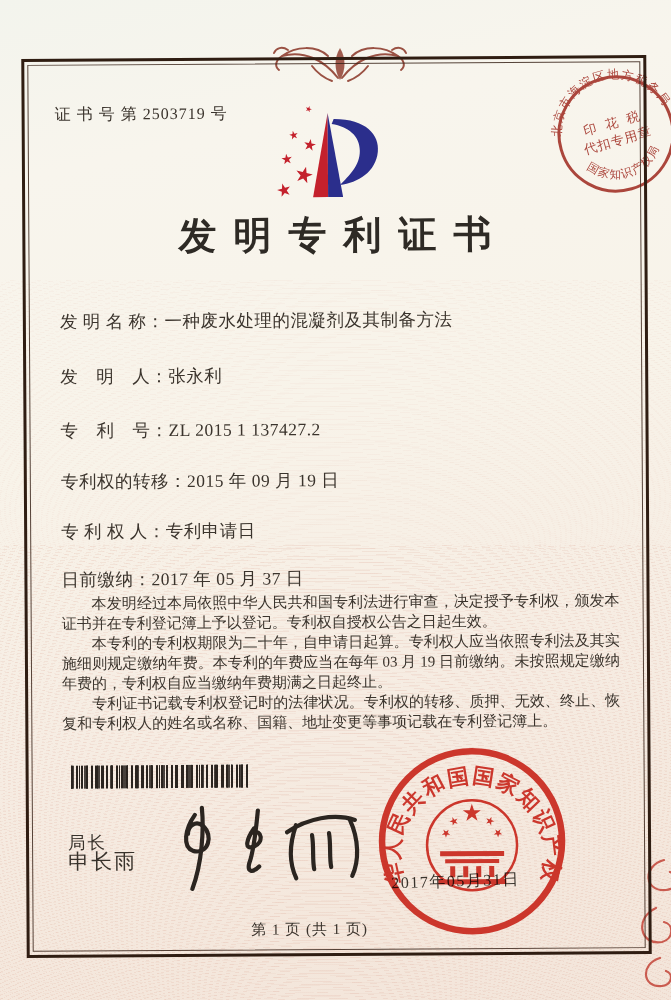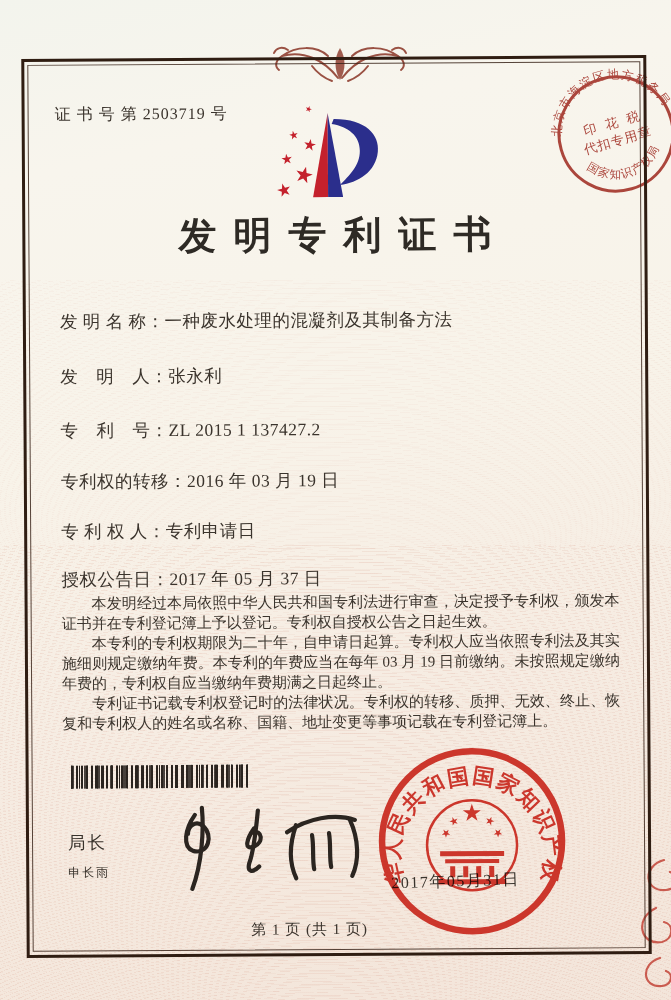--- a/index.html
+++ b/index.html
@@ -39,21 +39,21 @@
   .paras{left:34px;right:27px;top:533px;font-size:15px;line-height:1.33;color:#3b342d;text-align:justify;}
   .paras p{margin:0;text-indent:2em;}
   .barcode{
     left:42px;top:704px;width:178px;height:23px;opacity:.92;
     background:
       repeating-linear-gradient(90deg,#19130f 0 2px,rgba(0,0,0,0) 2px 5px),
       repeating-linear-gradient(90deg,#19130f 0 1px,rgba(0,0,0,0) 1px 8px),
       repeating-linear-gradient(90deg,rgba(25,19,15,.85) 0 3px,rgba(0,0,0,0) 3px 13px);
   }
   .director-title{left:39px;top:769px;font-size:17.5px;color:#38322b;letter-spacing:2px;}
-  .director-name{left:39px;top:803px;font-size:12px;color:#38322b;letter-spacing:2px;text-align:right;}
+  .director-name{left:39px;top:786px;font-size:21px;color:#38322b;letter-spacing:2px;text-align:right;}
   .signature{left:128px;top:740px;width:235px;height:95px;}
   .seal{left:343px;top:682px;width:200px;height:200px;mix-blend-mode:multiply;opacity:.93;}
   .seal-date{
     left:362px;top:812px;font-size:16px;color:#39332c;letter-spacing:1.5px;
     transform:rotate(-1.5deg);mix-blend-mode:multiply;
   }
   .footer{left:150px;top:860px;width:260px;text-align:center;font-size:15px;color:#3b342d;letter-spacing:1px;}
   .dragon{position:absolute;left:252px;top:36px;width:176px;height:48px;}
   .tax-stamp{
     position:absolute;left:546px;top:64px;width:140px;height:140px;
@@ -131,27 +131,27 @@
     <div class="abs field f1">
       <span class="lb">发 明 名 称：</span><span class="vl">一种废水处理的混凝剂及其制备方法</span>
     </div>
     <div class="abs field f2">
       <span class="lb">发　明　人：</span><span class="vl">张永利</span>
     </div>
     <div class="abs field f3">
       <span class="lb">专　利　号：</span><span class="vl">ZL 2015 1 137427.2</span>
     </div>
     <div class="abs field f4">
-      <span class="lb">专利权的转移：</span><span class="vl">2016 年 03 月 19 日</span>
+      <span class="lb">专利权的转移：</span><span class="vl">2015 年 09 月 19 日</span>
     </div>
     <div class="abs field f5">
       <span class="lb">专 利 权 人：</span><span class="vl">专利申请日</span>
     </div>
     <div class="abs field f6">
-      <span class="lb">授权公告日：</span><span class="vl">2017 年 05 月 37 日</span>
+      <span class="lb">日前缴纳：</span><span class="vl">2017 年 05 月 37 日</span>
     </div>
 
     <div class="abs paras">
       <p>本发明经过本局依照中华人民共和国专利法进行审查，决定授予专利权，颁发本证书并在专利登记簿上予以登记。专利权自授权公告之日起生效。</p>
       <p>本专利的专利权期限为二十年，自申请日起算。专利权人应当依照专利法及其实施细则规定缴纳年费。本专利的年费应当在每年 03 月 19 日前缴纳。未按照规定缴纳年费的，专利权自应当缴纳年费期满之日起终止。</p>
       <p>专利证书记载专利权登记时的法律状况。专利权的转移、质押、无效、终止、恢复和专利权人的姓名或名称、国籍、地址变更等事项记载在专利登记簿上。</p>
     </div>
 
     <div class="abs barcode"></div>
 

